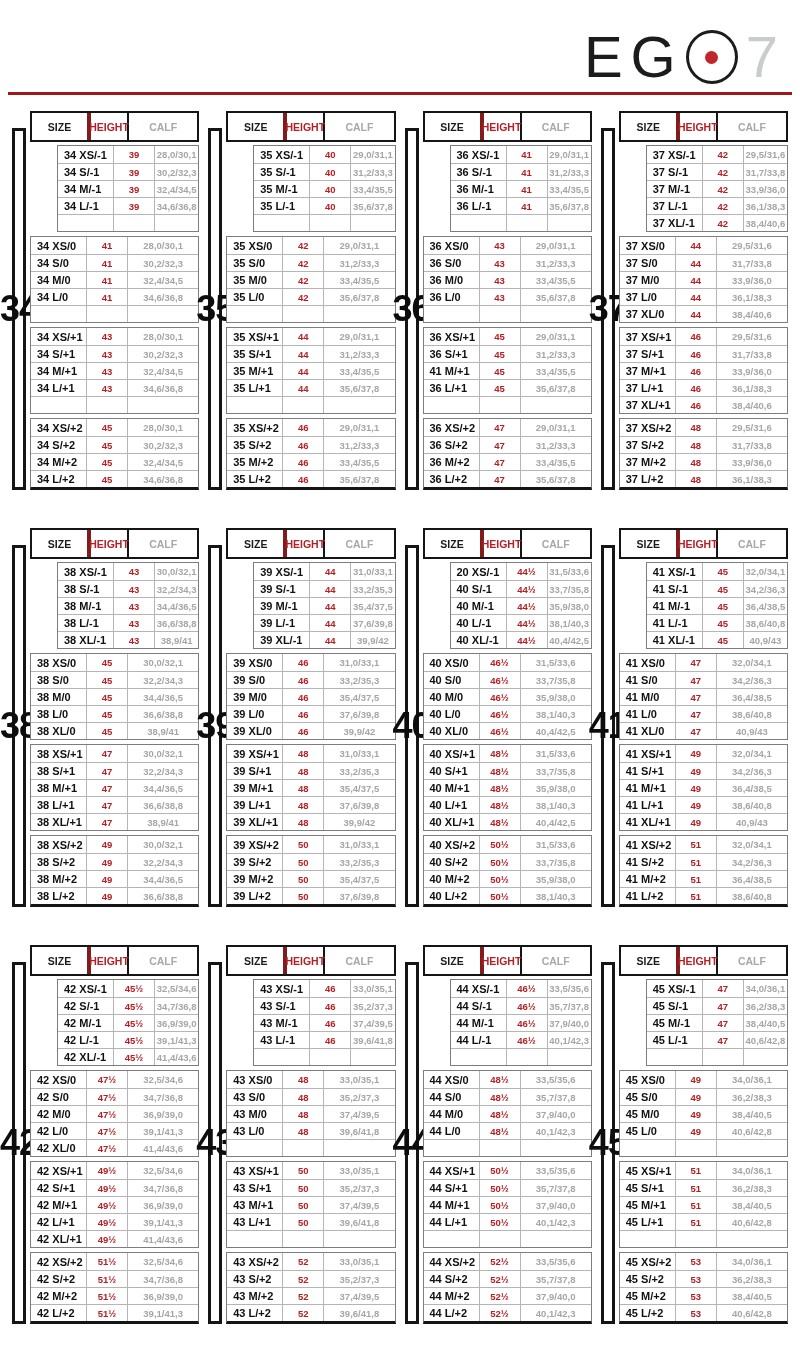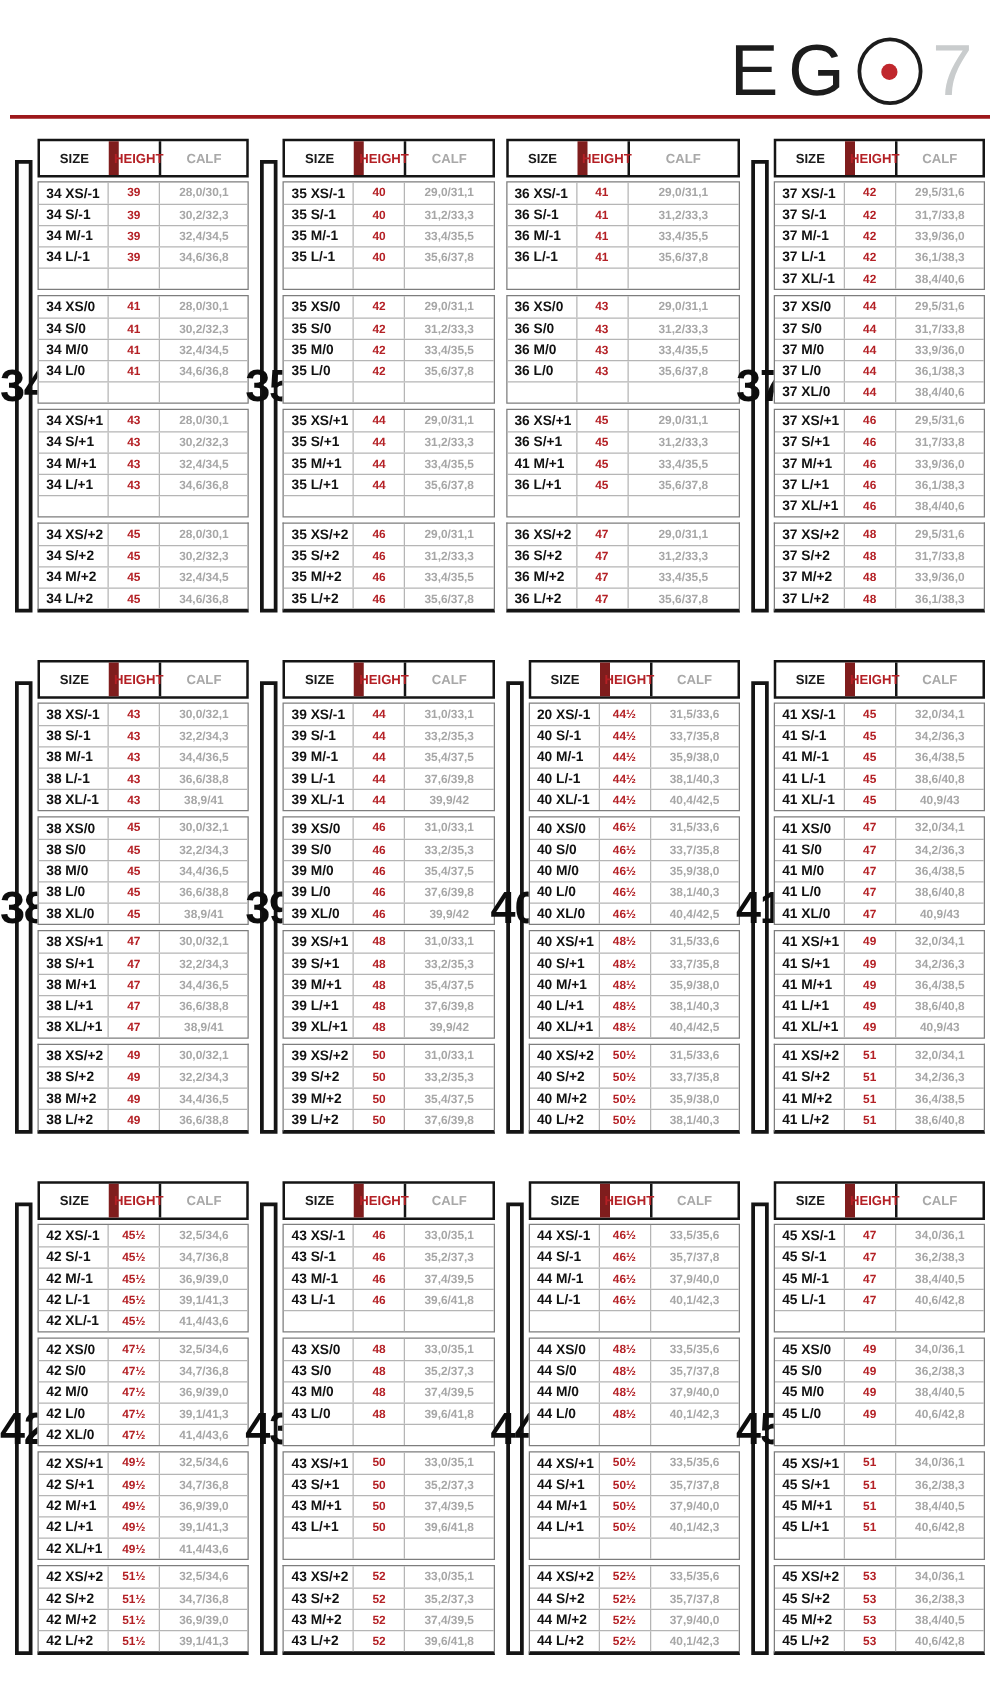--- a/index.html
+++ b/index.html
@@ -46,27 +46,27 @@
   .tbl{flex:1;display:flex;flex-direction:column;min-width:0;}
   .thead{
     display:flex;border:2px solid #151515;box-sizing:border-box;
     height:31px;background:#fff;flex:none;
   }
   .thead .hc{
     display:flex;align-items:center;justify-content:center;
     font-size:10.5px;font-weight:700;box-sizing:border-box;
   }
   .hc-size{width:55px;color:#1a1a1a;}
-  .hc-height{width:42px;color:#b42025;border-left:8px solid #7f1d1d;border-right:2px solid #151515;}
+  .hc-height{width:42px;color:#b42025;border-left:4px solid #7f1d1d;border-right:2px solid #151515;}
   .hc-calf{flex:1;color:#a8a8a8;}
 
   .block{
     border:1.5px solid #7d7d7d;box-sizing:border-box;margin-top:4px;background:#fff;
   }
-  .block.first{margin-top:3px;}
+  .block.first{margin-top:3px;margin-left:27px;}
   .block.last{border-bottom:3.5px solid #151515;}
   .row{display:flex;height:17px;box-sizing:border-box;}
   .row + .row{border-top:1px solid #b5b5b5;}
   .cell{display:flex;align-items:center;box-sizing:border-box;min-width:0;}
   .c-size{width:55px;padding-left:6px;font-size:11px;font-weight:700;color:#111;white-space:nowrap;}
   .c-height{width:42px;justify-content:center;font-size:9.5px;font-weight:700;color:#b42025;
             border-left:1px solid #b5b5b5;border-right:1px solid #b5b5b5;}
   .c-calf{flex:1;justify-content:center;font-size:9.5px;font-weight:600;color:#a6a6a6;white-space:nowrap;}
 </style>
 </head>
@@ -312,20 +312,24 @@
             </div>
             <div class="row">
               <div class="cell c-size">35 L/+2</div>
               <div class="cell c-height">46</div>
               <div class="cell c-calf">35,6/37,8</div>
             </div>
           </div>
         </div>
       </div>
       <div class="group">
+        <div class="numcol">
+          <div class="numspacer"></div>
+          <div class="numbox">36</div>
+        </div>
         <div class="tbl">
           <div class="thead">
             <div class="hc hc-size">SIZE</div>
             <div class="hc hc-height">HEIGHT</div>
             <div class="hc hc-calf">CALF</div>
           </div>
           <div class="block first">
             <div class="row">
               <div class="cell c-size">36 XS/-1</div>
               <div class="cell c-height">41</div>

